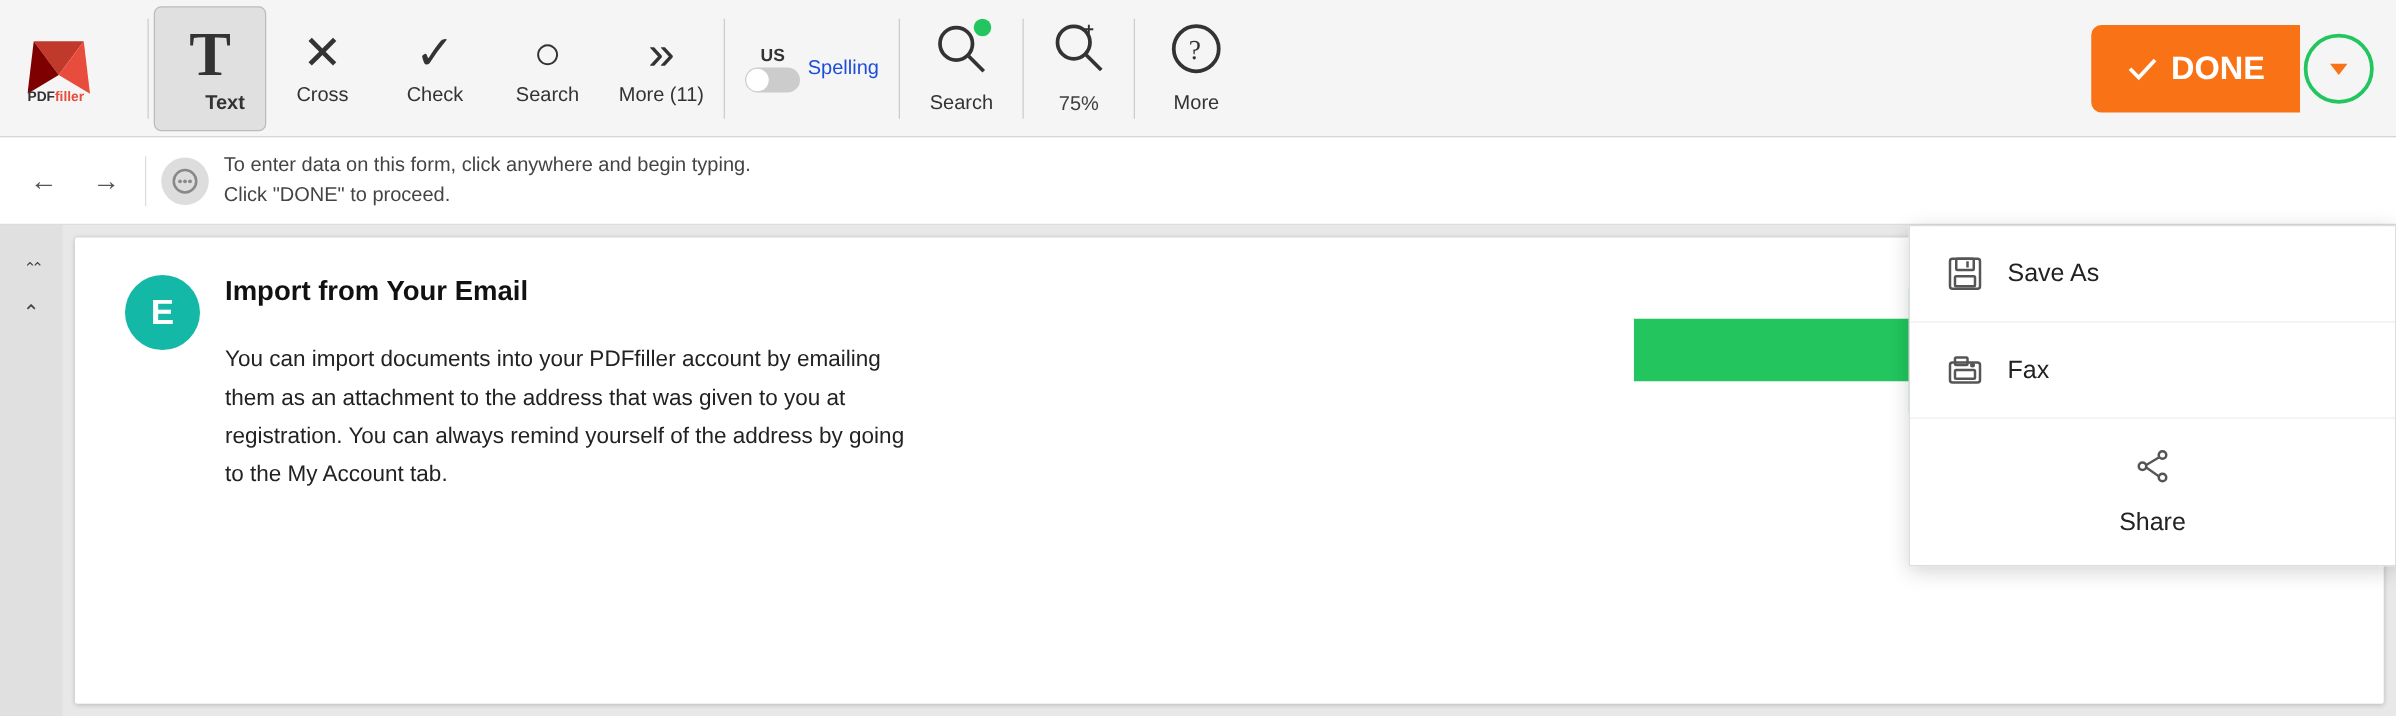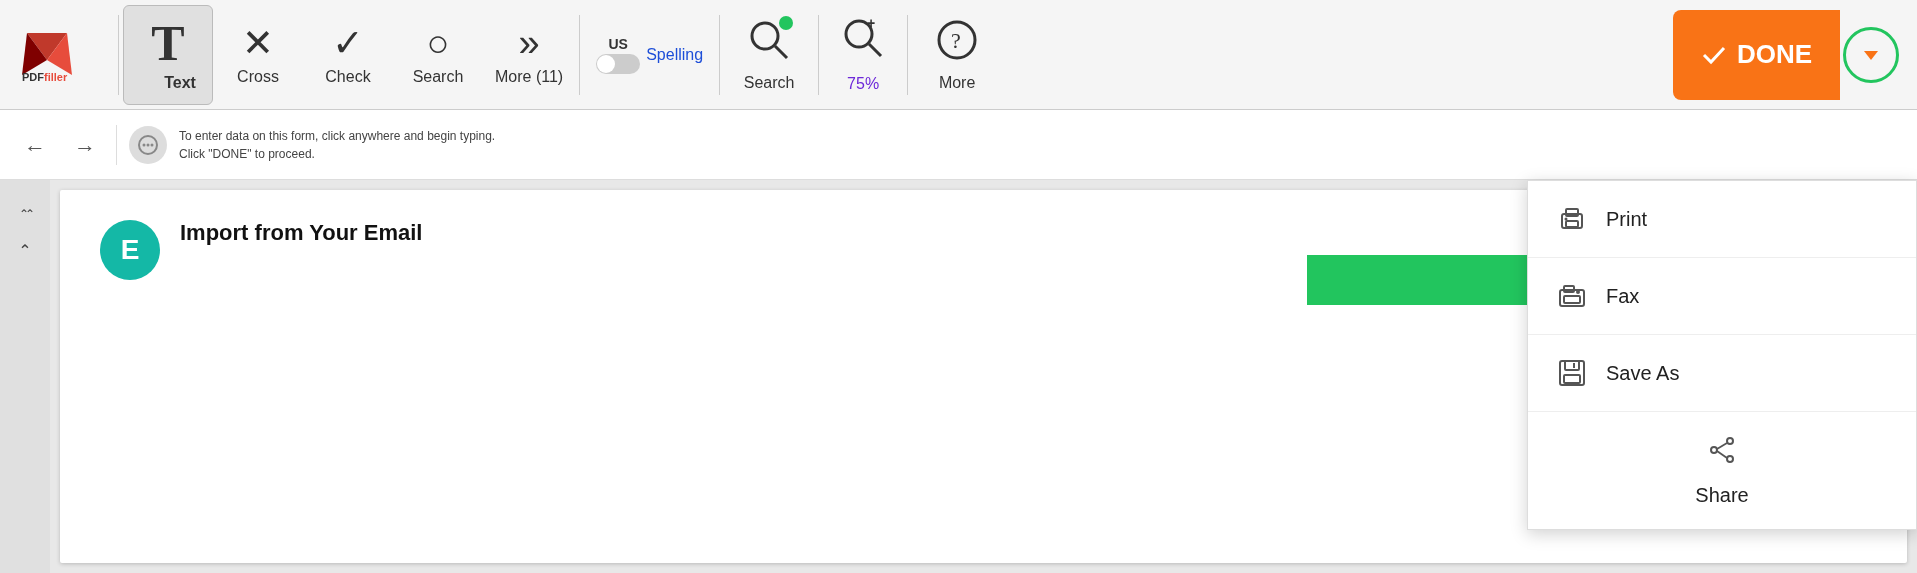--- a/index.html
+++ b/index.html
@@ -159,38 +159,38 @@
     }
 
     .zoom-icon {
       font-size: 36px;
       color: #333;
       position: relative;
     }
 
     .zoom-label {
       font-size: 16px;
-      color: #6d28d9;
+      color: #404040;
       font-weight: 500;
     }
 
     
     .done-area {
       margin-left: auto;
       display: flex;
       align-items: center;
       gap: 3px;
     }
 
     .done-btn {
       background: #f97316;
       color: white;
       border: none;
       padding: 0 28px;
-      height: 90px;
+      height: 70px;
       font-size: 26px;
       font-weight: bold;
       cursor: pointer;
       border-radius: 8px 0 0 8px;
       display: flex;
       align-items: center;
       gap: 10px;
       justify-content: space-between;
     }
 
@@ -243,21 +243,21 @@
       border-radius: 50%;
       background: #ddd;
       display: flex;
       align-items: center;
       justify-content: center;
       font-size: 20px;
       color: #666;
     }
 
     .info-text {
-      font-size: 12px;
+      font-size: 16px;
       color: #444;
       line-height: 1.5;
     }
 
     
     #main {
       display: flex;
       background: #e8e8e8;
       height: calc(573px - 110px - 70px);
       position: relative;
@@ -525,67 +525,62 @@
     <div class="left-ctrl-btn" style="font-size:16px;">⌃</div>
   </div>
 
   <div class="pdf-content">
     <div class="email-header">
       <div class="email-avatar">
         <span>E</span>
       </div>
       <div>
         <div class="email-title">Import from Your Email</div>
+        <div class="email-body">
+          You can import documents into your PDFfiller account by emailing<br>
+          them as an attachment to the address that was given to you at<br>
+          registration. You can always remind yourself of the address by going<br>
+          to the My Account tab.
+        </div>
       </div>
     </div>
 
     <div class="green-arrow">
       <svg width="320" height="120" viewBox="0 0 320 120">
         <polygon points="0,35 220,35 220,10 320,60 220,110 220,85 0,85" fill="#22c55e"></polygon>
       </svg>
     </div>
   </div>
 
   <div class="dropdown-menu">
 
+
+
     <div class="dropdown-item">
       <div class="dropdown-icon">
         <svg viewBox="0 0 28 28" fill="none">
-          <rect x="4" y="9" width="20" height="14" rx="2" stroke="#555" stroke-width="2" fill="none"></rect>
-          <rect x="8" y="4" width="12" height="7" rx="1" stroke="#555" stroke-width="2" fill="none"></rect>
-          <rect x="8" y="16" width="12" height="6" rx="1" stroke="#555" stroke-width="2" fill="none"></rect>
-          <circle cx="8" cy="14" r="1.5" fill="#555"></circle>
+          <rect x="2" y="2" width="24" height="24" rx="2" stroke="#555" stroke-width="2" fill="none"></rect>
+          <rect x="7" y="2" width="14" height="9" rx="1" stroke="#555" stroke-width="2" fill="none"></rect>
+          <rect x="6" y="16" width="16" height="8" rx="1" stroke="#555" stroke-width="2" fill="none"></rect>
+          <line x1="16" y1="4" x2="16" y2="9" stroke="#555" stroke-width="2"></line>
         </svg>
       </div>
-      <span>Print</span>
-    </div>
-
+      <span>Save As</span>
+    </div>
 
     <div class="dropdown-item">
       <div class="dropdown-icon">
         <svg viewBox="0 0 28 28" fill="none">
           <rect x="2" y="8" width="24" height="16" rx="2" stroke="#555" stroke-width="2" fill="none"></rect>
           <rect x="6" y="4" width="10" height="6" rx="1" stroke="#555" stroke-width="2" fill="none"></rect>
           <rect x="6" y="14" width="16" height="7" rx="1" stroke="#555" stroke-width="2" fill="none"></rect>
           <circle cx="20" cy="10" r="2" fill="#555"></circle>
         </svg>
       </div>
       <span>Fax</span>
-    </div>
-
-    <div class="dropdown-item">
-      <div class="dropdown-icon">
-        <svg viewBox="0 0 28 28" fill="none">
-          <rect x="2" y="2" width="24" height="24" rx="2" stroke="#555" stroke-width="2" fill="none"></rect>
-          <rect x="7" y="2" width="14" height="9" rx="1" stroke="#555" stroke-width="2" fill="none"></rect>
-          <rect x="6" y="16" width="16" height="8" rx="1" stroke="#555" stroke-width="2" fill="none"></rect>
-          <line x1="16" y1="4" x2="16" y2="9" stroke="#555" stroke-width="2"></line>
-        </svg>
-      </div>
-      <span>Save As</span>
     </div>
 
     <div class="dropdown-item">
       <div class="dropdown-icon">
         <svg viewBox="0 0 28 28" fill="none">
           <circle cx="22" cy="5" r="3" stroke="#555" stroke-width="2" fill="none"></circle>
           <circle cx="22" cy="23" r="3" stroke="#555" stroke-width="2" fill="none"></circle>
           <circle cx="6" cy="14" r="3" stroke="#555" stroke-width="2" fill="none"></circle>
           <line x1="9" y1="15" x2="19" y2="22" stroke="#555" stroke-width="1.8"></line>
           <line x1="9" y1="13" x2="19" y2="7" stroke="#555" stroke-width="1.8"></line>

